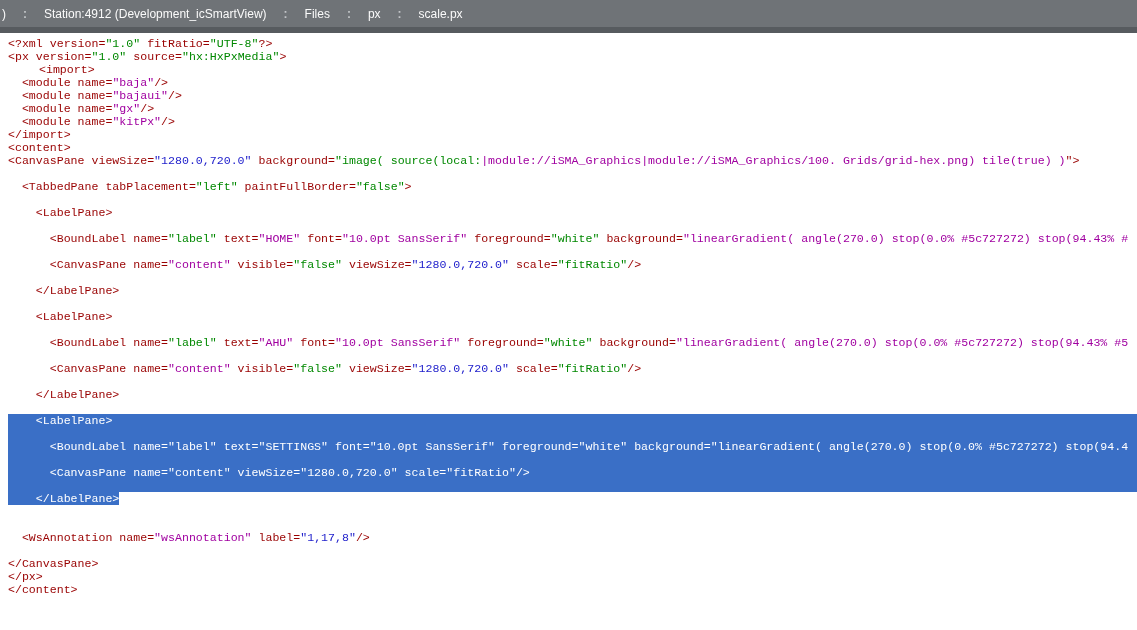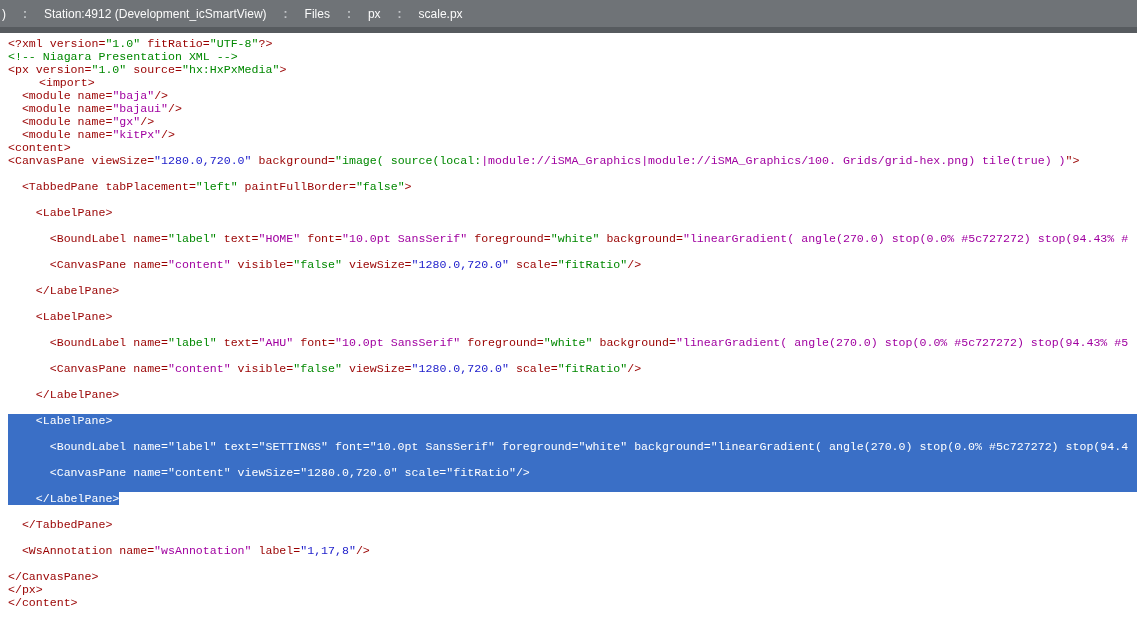--- a/index.html
+++ b/index.html
@@ -35,27 +35,27 @@
   <span class="crumb">Files</span>
   <span class="sep">:</span>
   <span class="crumb">px</span>
   <span class="sep">:</span>
   <span class="crumb">scale.px</span>
 </div>
 <div class="topstrip" style="background: rgb(87, 91, 95);"></div>
 
 <div class="code">
     <div class="line"><span style="color: rgb(153, 0, 0);">&lt;?xml version=</span><span style="color: rgb(0, 136, 0);">"1.0"</span><span style="color: rgb(153, 0, 0);"> fitRatio=</span><span style="color: rgb(0, 136, 0);">"UTF-8"</span><span style="color: rgb(153, 0, 0);">?&gt;</span></div>
-    <div class="line"><span style="color: rgb(0, 136, 0);">&lt;!-- Niagara Presentation XML --&gt;</span></div>
     <div class="line"><span style="color: rgb(153, 0, 0);">&lt;px version=</span><span style="color: rgb(0, 136, 0);">"1.0"</span><span style="color: rgb(153, 0, 0);"> source=</span><span style="color: rgb(0, 136, 0);">"hx:HxPxMedia"</span><span style="color: rgb(153, 0, 0);">&gt;</span></div>
     <div class="line"><span style="color: rgb(153, 0, 0); margin-left: 31px;">&lt;import&gt;</span></div>
     <div class="line"><span style="color: rgb(153, 0, 0);">  &lt;module name=</span><span style="color: rgb(160, 0, 160);">"baja"</span><span style="color: rgb(153, 0, 0);">/&gt;</span></div>
     <div class="line"><span style="color: rgb(153, 0, 0);">  &lt;module name=</span><span style="color: rgb(160, 0, 160);">"bajaui"</span><span style="color: rgb(153, 0, 0);">/&gt;</span></div>
     <div class="line"><span style="color: rgb(153, 0, 0);">  &lt;module name=</span><span style="color: rgb(160, 0, 160);">"gx"</span><span style="color: rgb(153, 0, 0);">/&gt;</span></div>
     <div class="line"><span style="color: rgb(153, 0, 0);">  &lt;module name=</span><span style="color: rgb(160, 0, 160);">"kitPx"</span><span style="color: rgb(153, 0, 0);">/&gt;</span></div>
+    <div class="line"><span style="color: rgb(153, 0, 0);">&lt;/import&gt;</span></div>
     <div class="line"><span style="color: rgb(153, 0, 0);">&lt;content&gt;</span></div>
     <div class="line"><span style="color: rgb(153, 0, 0);">&lt;CanvasPane viewSize=</span><span style="color: rgb(34, 34, 204);">"1280.0,720.0"</span><span style="color: rgb(153, 0, 0);"> background=</span><span style="color: rgb(0, 136, 0);">"image( source(local:</span><span style="color: rgb(160, 0, 160);">|module://iSMA_Graphics|module://iSMA_Graphics/100. Grids/grid-hex.png) tile(true) )</span><span style="color: rgb(153, 0, 0);">"&gt;</span></div>
     <div class="line"></div>
     <div class="line"><span style="color: rgb(153, 0, 0);">  &lt;TabbedPane tabPlacement=</span><span style="color: rgb(0, 136, 0);">"left"</span><span style="color: rgb(153, 0, 0); text-align: center;"> paintFullBorder=</span><span style="color: rgb(0, 136, 0);">"false"</span><span style="color: rgb(153, 0, 0);">&gt;</span></div>
     <div class="line"></div>
     <div class="line"><span style="color: rgb(153, 0, 0);">    &lt;LabelPane&gt;</span></div>
     <div class="line"></div>
     <div class="line"><span style="color: rgb(153, 0, 0);">      &lt;BoundLabel name=</span><span style="color: rgb(0, 136, 0);">"label"</span><span style="color: rgb(153, 0, 0);"> text=</span><span style="color: rgb(160, 0, 160);">"HOME"</span><span style="color: rgb(153, 0, 0);"> font=</span><span style="color: rgb(160, 0, 160);">"10.0pt SansSerif"</span><span style="color: rgb(153, 0, 0);"> foreground=</span><span style="color: rgb(0, 136, 0);">"white"</span><span style="color: rgb(153, 0, 0);"> background=</span><span style="color: rgb(160, 0, 160);">"linearGradient( angle(270.0) stop(0.0% #5c727272) stop(94.43% #</span></div>
     <div class="line"></div>
     <div class="line"><span style="color: rgb(153, 0, 0);">      &lt;CanvasPane name=</span><span style="color: rgb(160, 0, 160);">"content"</span><span style="color: rgb(153, 0, 0);"> visible=</span><span style="color: rgb(0, 136, 0);">"false"</span><span style="color: rgb(153, 0, 0);"> viewSize=</span><span style="color: rgb(34, 34, 204);">"1280.0,720.0"</span><span style="color: rgb(153, 0, 0);"> scale=</span><span style="color: rgb(0, 136, 0);">"fitRatio"</span><span style="color: rgb(153, 0, 0);">/&gt;</span></div>
@@ -71,20 +71,19 @@
     <div class="line"><span style="color: rgb(153, 0, 0);">    &lt;/LabelPane&gt;</span></div>
     <div class="line"></div>
     <div class="line" style="background: rgb(58, 111, 198);"><span style="color: rgb(255, 255, 255);">    &lt;LabelPane&gt;</span></div>
     <div class="line" style="background: rgb(58, 111, 198);"></div>
     <div class="line" style="background: rgb(58, 111, 198);"><span style="color: rgb(255, 255, 255);">      &lt;BoundLabel name="label" text="SETTINGS" font="10.0pt SansSerif" foreground="white" background="linearGradient( angle(270.0) stop(0.0% #5c727272) stop(94.4</span></div>
     <div class="line" style="background: rgb(58, 111, 198);"></div>
     <div class="line" style="background: rgb(58, 111, 198);"><span style="color: rgb(255, 255, 255);">      &lt;CanvasPane name="content" viewSize="1280.0,720.0" scale="fitRatio"/&gt;</span></div>
     <div class="line" style="background: rgb(58, 111, 198);"></div>
     <div class="line"><span class="seltext" style="background: rgb(58, 111, 198);"><span style="color: rgb(255, 255, 255);">    &lt;/LabelPane&gt;</span></span></div>
     <div class="line"></div>
-    <div class="line"><span style="color: rgb(153, 0, 0);">  &lt;/TabbedPane&gt;</span></div>
     <div class="line"></div>
     <div class="line"><span style="color: rgb(153, 0, 0);">  &lt;WsAnnotation name=</span><span style="color: rgb(160, 0, 160);">"wsAnnotation"</span><span style="color: rgb(153, 0, 0);"> label=</span><span style="color: rgb(34, 34, 204);">"1,17,8"</span><span style="color: rgb(153, 0, 0);">/&gt;</span></div>
     <div class="line"></div>
     <div class="line"><span style="color: rgb(153, 0, 0);">&lt;/CanvasPane&gt;</span></div>
     <div class="line"><span style="color: rgb(153, 0, 0);">&lt;/px&gt;</span></div>
     <div class="line"><span style="color: rgb(153, 0, 0);">&lt;/content&gt;</span></div>
   </div>
 
 </body></html>

